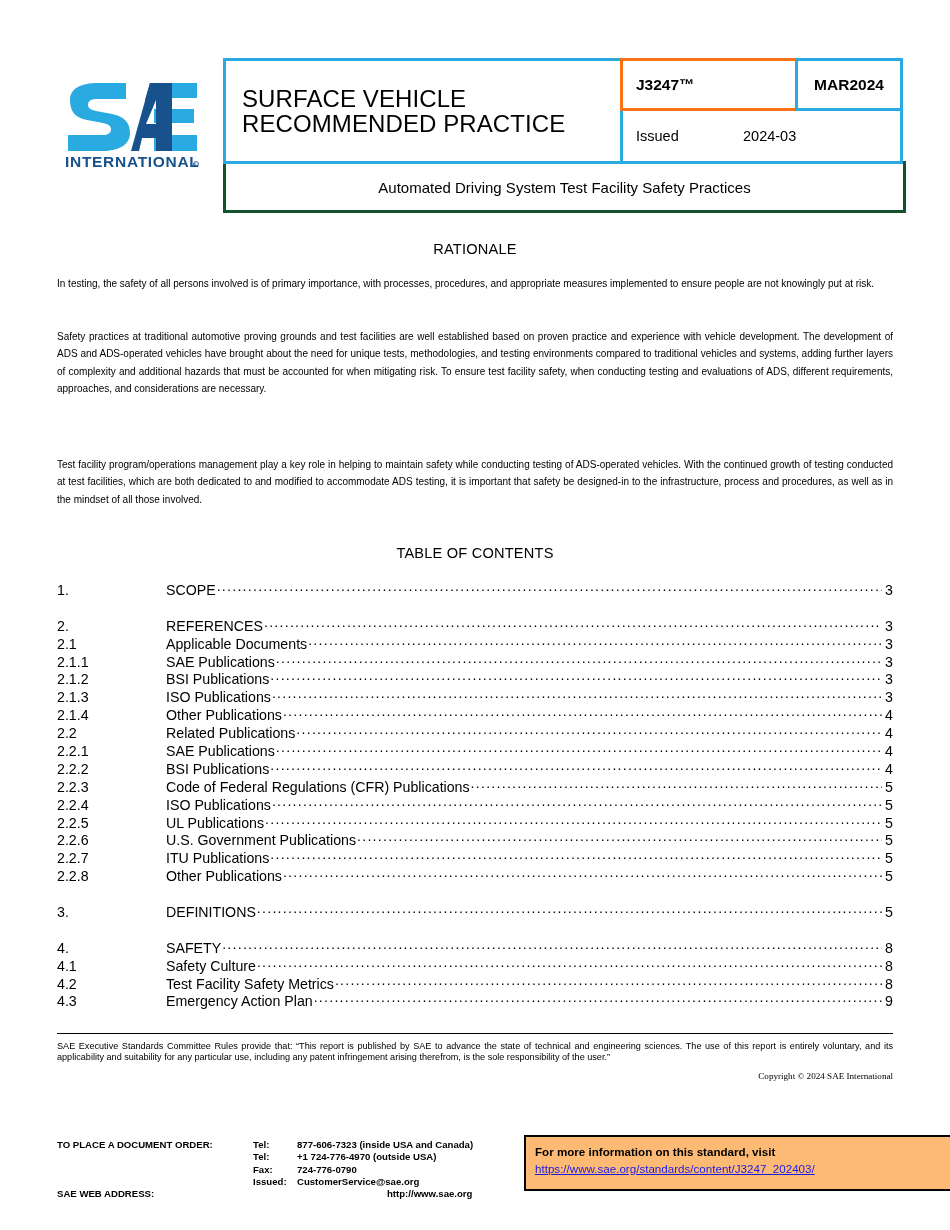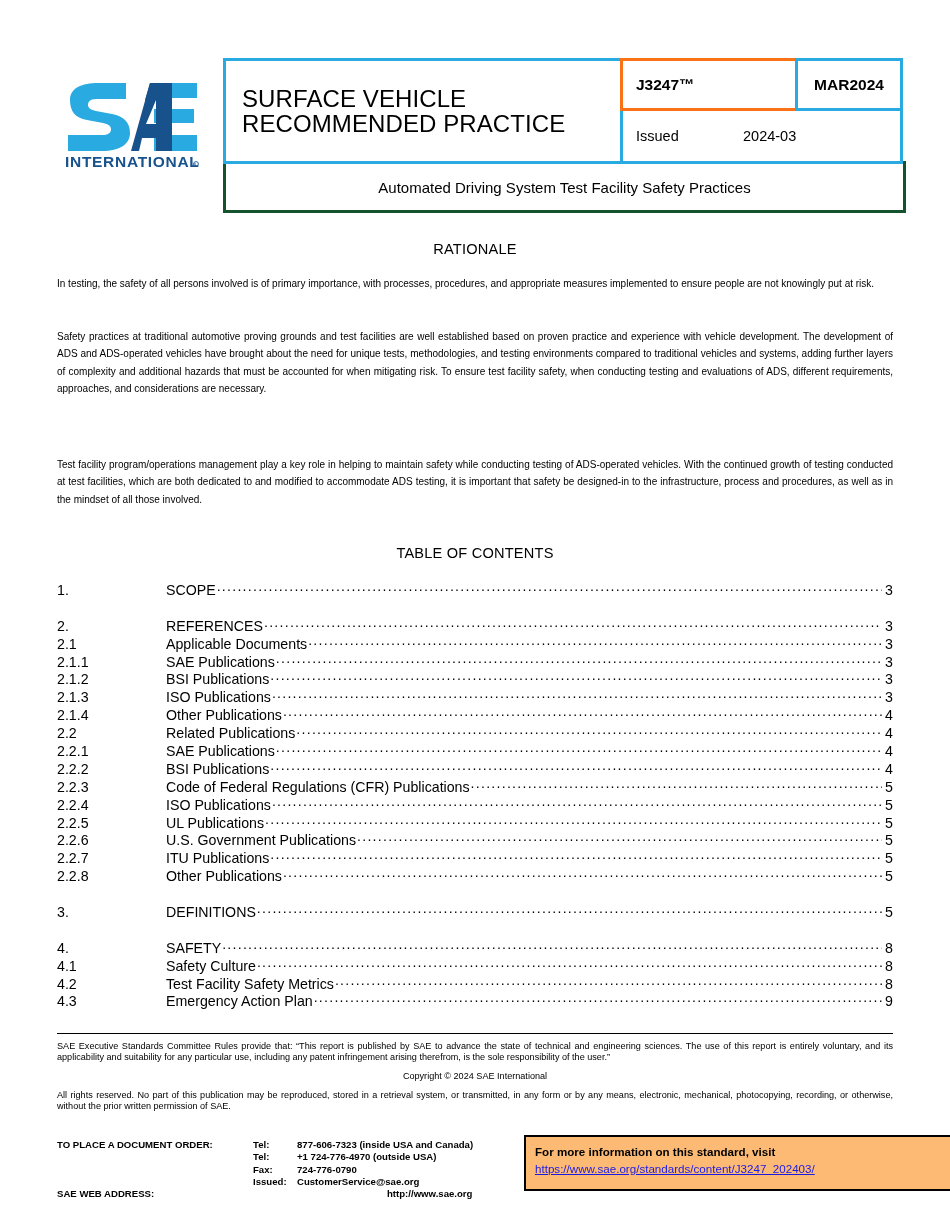--- a/index.html
+++ b/index.html
@@ -177,21 +177,21 @@
     border-top: 1px solid #000;
     width: 836px;
     margin-bottom: 7px;
   }
   .fp {
     margin: 0 0 8px 0;
     font-size: 9.1px;
     line-height: 11.1px;
     text-align: justify;
   }
-  .fp.nojust { text-align: center; }
+  .fp.nojust { text-align: right; font-family: Liberation Serif, serif; }
   .contact {
     position: absolute;
     top: 106px;
     left: 0;
     width: 470px;
     font-size: 9.6px;
     font-weight: bold;
     line-height: 12.3px;
   }
   .contact-grid {
@@ -416,21 +416,20 @@
       <span class="toc-leader"></span>
       <span class="toc-page">9</span>
     </div>
   </div>
 
 <div class="footer">
   <div class="footer-rule"></div>
 
   <p class="fp">SAE Executive Standards Committee Rules provide that: “This report is published by SAE to advance the state of technical and engineering sciences. The use of this report is entirely voluntary, and its applicability and suitability for any particular use, including any patent infringement arising therefrom, is the sole responsibility of the user.”</p>
   <p class="fp nojust">Copyright © 2024 SAE International</p>
-  <p class="fp">All rights reserved. No part of this publication may be reproduced, stored in a retrieval system, or transmitted, in any form or by any means, electronic, mechanical, photocopying, recording, or otherwise, without the prior written permission of SAE.</p>
 
   <div class="contact">
     <div class="contact-grid" id="contact-grid">
       <div class="c-label-1">TO PLACE A DOCUMENT ORDER:</div>
       <div class="c-label-2">SAE WEB ADDRESS:</div>
       <div class="c-web">http://www.sae.org</div>
     <div class="c-key r0">Tel:</div>
         <div class="c-val r0">877-606-7323 (inside USA and Canada)</div>
         <div class="c-key r1">Tel:</div>
         <div class="c-val r1">+1 724-776-4970 (outside USA)</div>

